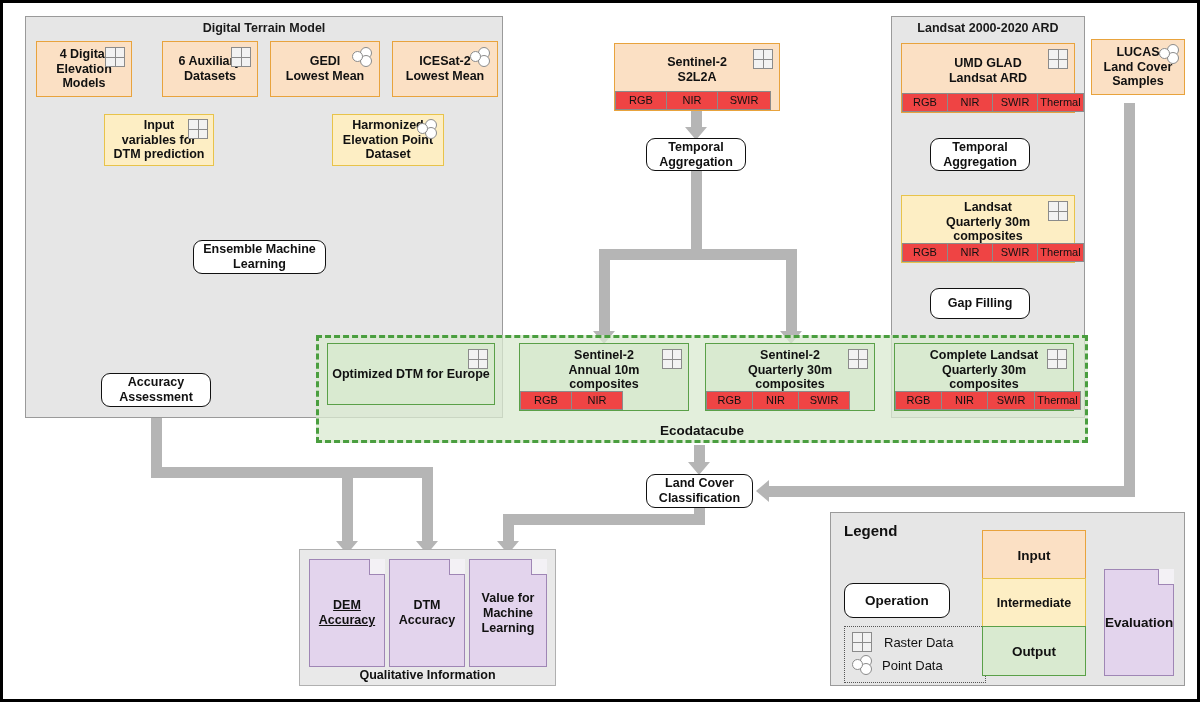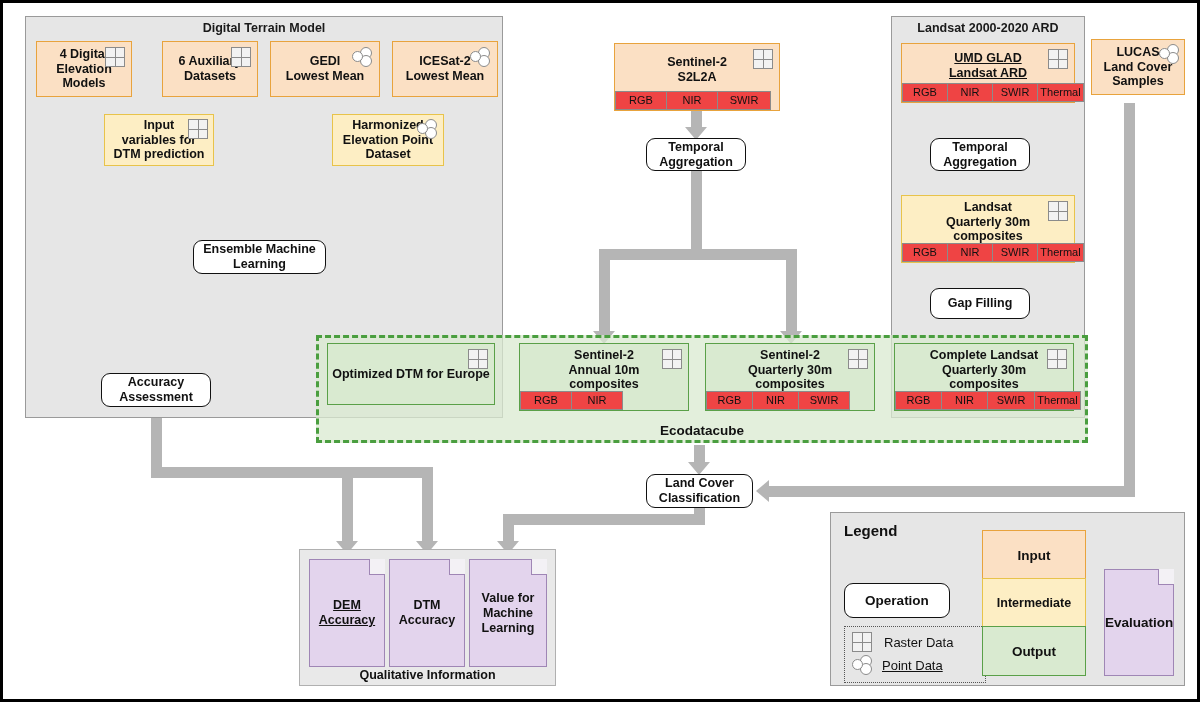--- a/index.html
+++ b/index.html
@@ -246,21 +246,21 @@
 Quarterly 30m
 composites</span>
     <span class="raster-ico" style="top:5px;right:6px;"></span>
     <span class="bandrow">
       <span class="band" style="width:45px;">RGB</span>
       <span class="band" style="width:45px;">NIR</span>
       <span class="band" style="width:50px;">SWIR</span>
     </span>
   </div>
 
-  <div class="node input-box abs" style="left:898px;top:40px;width:174px;height:60px;text-decoration:underline;">
+  <div class="node input-box abs" style="left:898px;top:40px;width:174px;height:70px;">
     <span style="white-space:pre-line;margin-bottom:14px;">UMD GLAD
 Landsat ARD</span>
     <span class="raster-ico" style="top:5px;right:6px;"></span>
     <span class="bandrow">
       <span class="band" style="width:44px;">RGB</span>
       <span class="band" style="width:44px;">NIR</span>
       <span class="band" style="width:44px;">SWIR</span>
       <span class="band" style="width:45px;">Thermal</span>
     </span>
   </div>
@@ -341,21 +341,21 @@
 
     <div class="legend-swatch op-box" style="left:13px;top:70px;width:104px;height:33px;">
       <span>Operation</span>
     </div>
 
     <div class="dtbox" style="left:13px;top:113px;width:140px;height:55px;">
       <div class="dtrow" style="left:7px;top:5px;">
         <span class="raster-ico" style="position:relative;display:inline-block;margin-right:12px;"></span>
         <span>Raster Data</span>
       </div>
-      <div class="dtrow" style="left:6px;top:28px;text-decoration:underline;">
+      <div class="dtrow" style="left:6px;top:28px;">
         <span class="point-ico" style="position:relative;display:inline-block;margin-right:9px;">
           <i style="left:9px;top:0;width:10px;height:10px;"></i>
           <i style="left:9px;top:8px;width:10px;height:10px;"></i>
           <i style="left:1px;top:4px;width:9px;height:9px;"></i>
         </span>
         <span>Point Data</span>
       </div>
     </div>
 
     <div class="legend-swatch input-box" style="left:151px;top:17px;width:102px;height:48px;">

